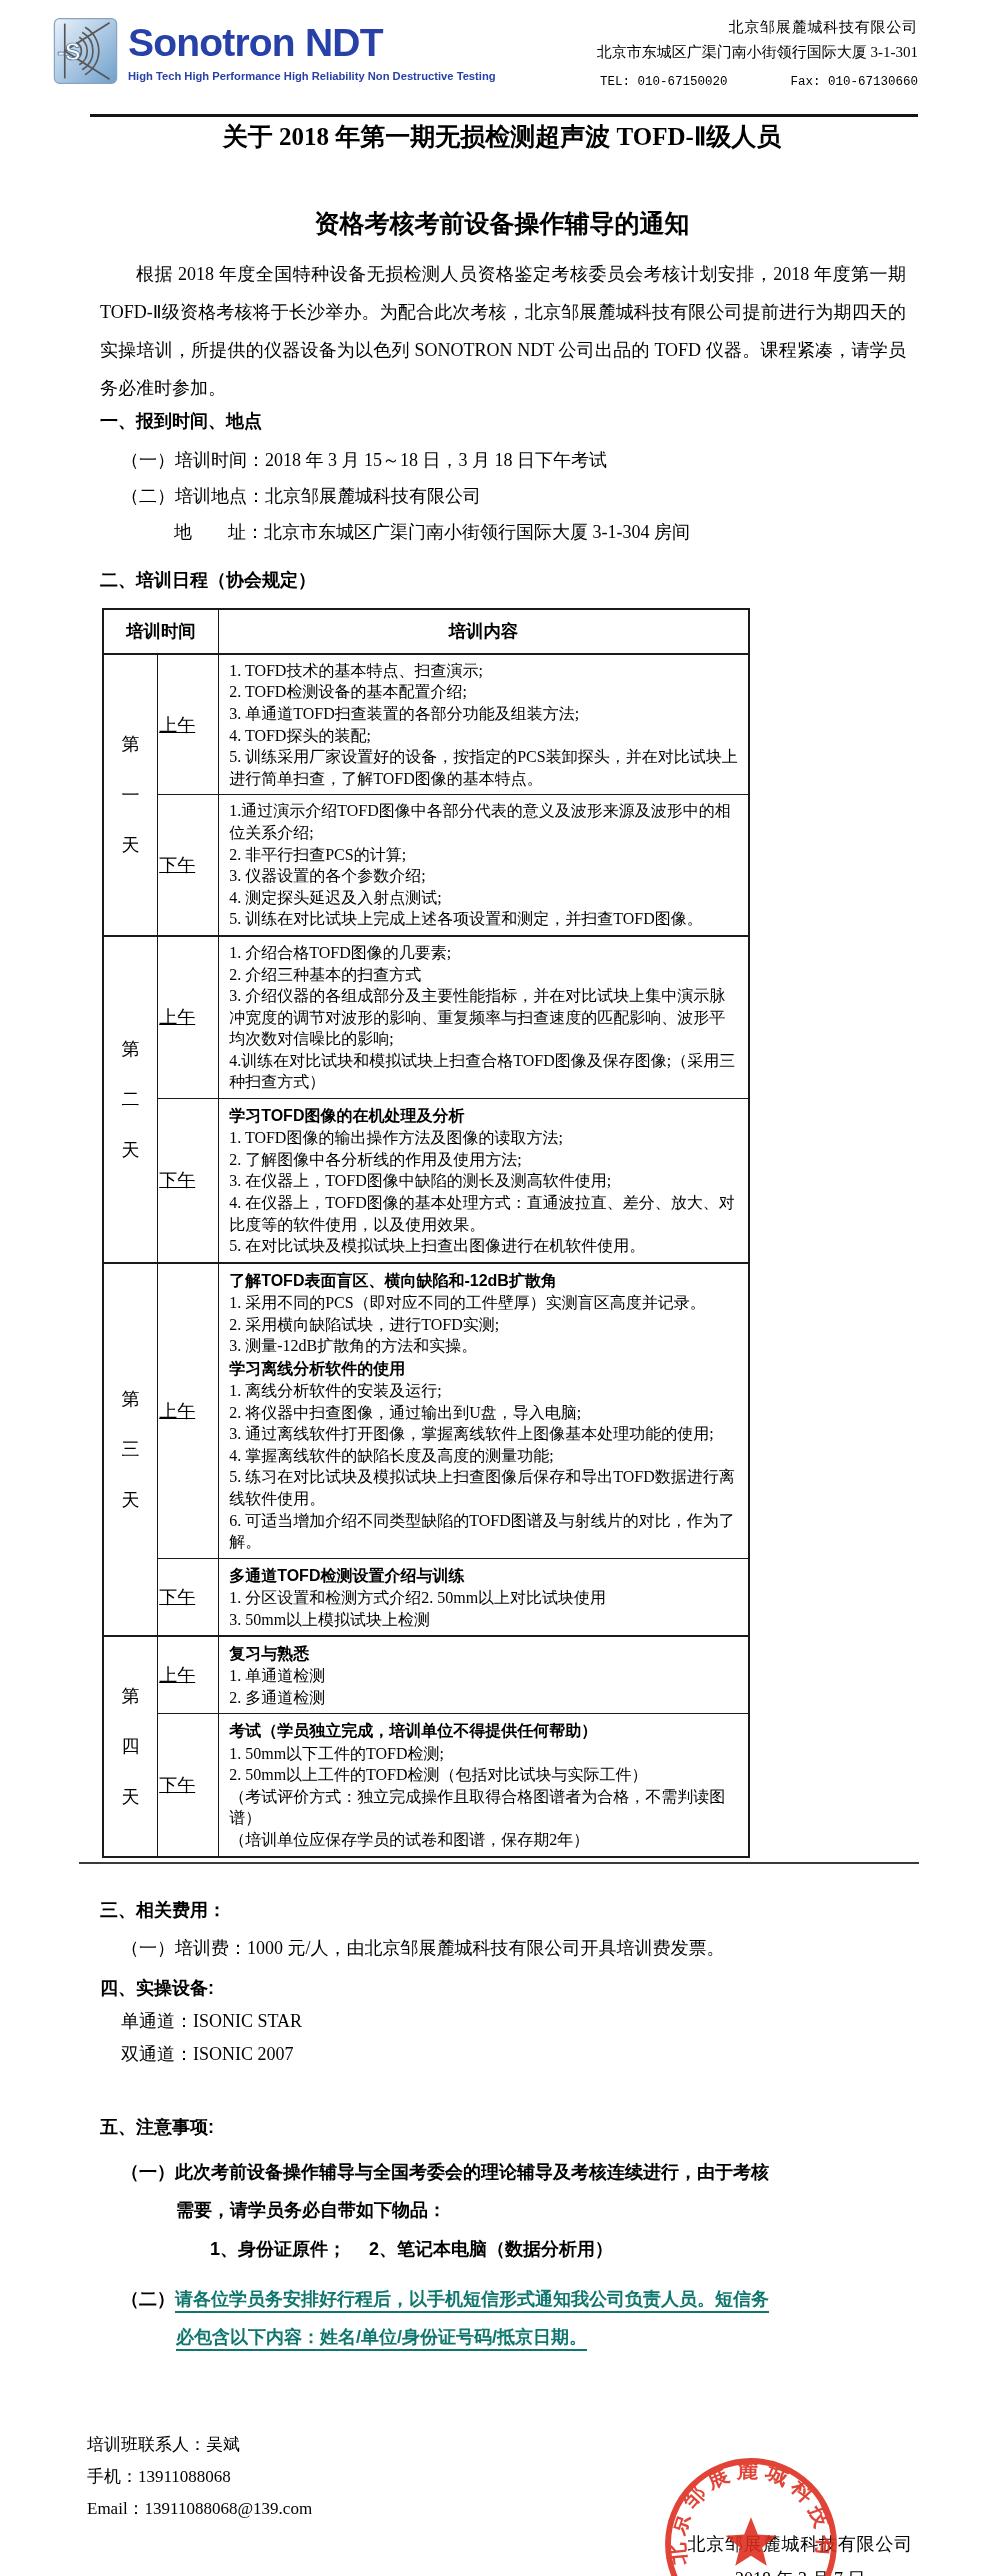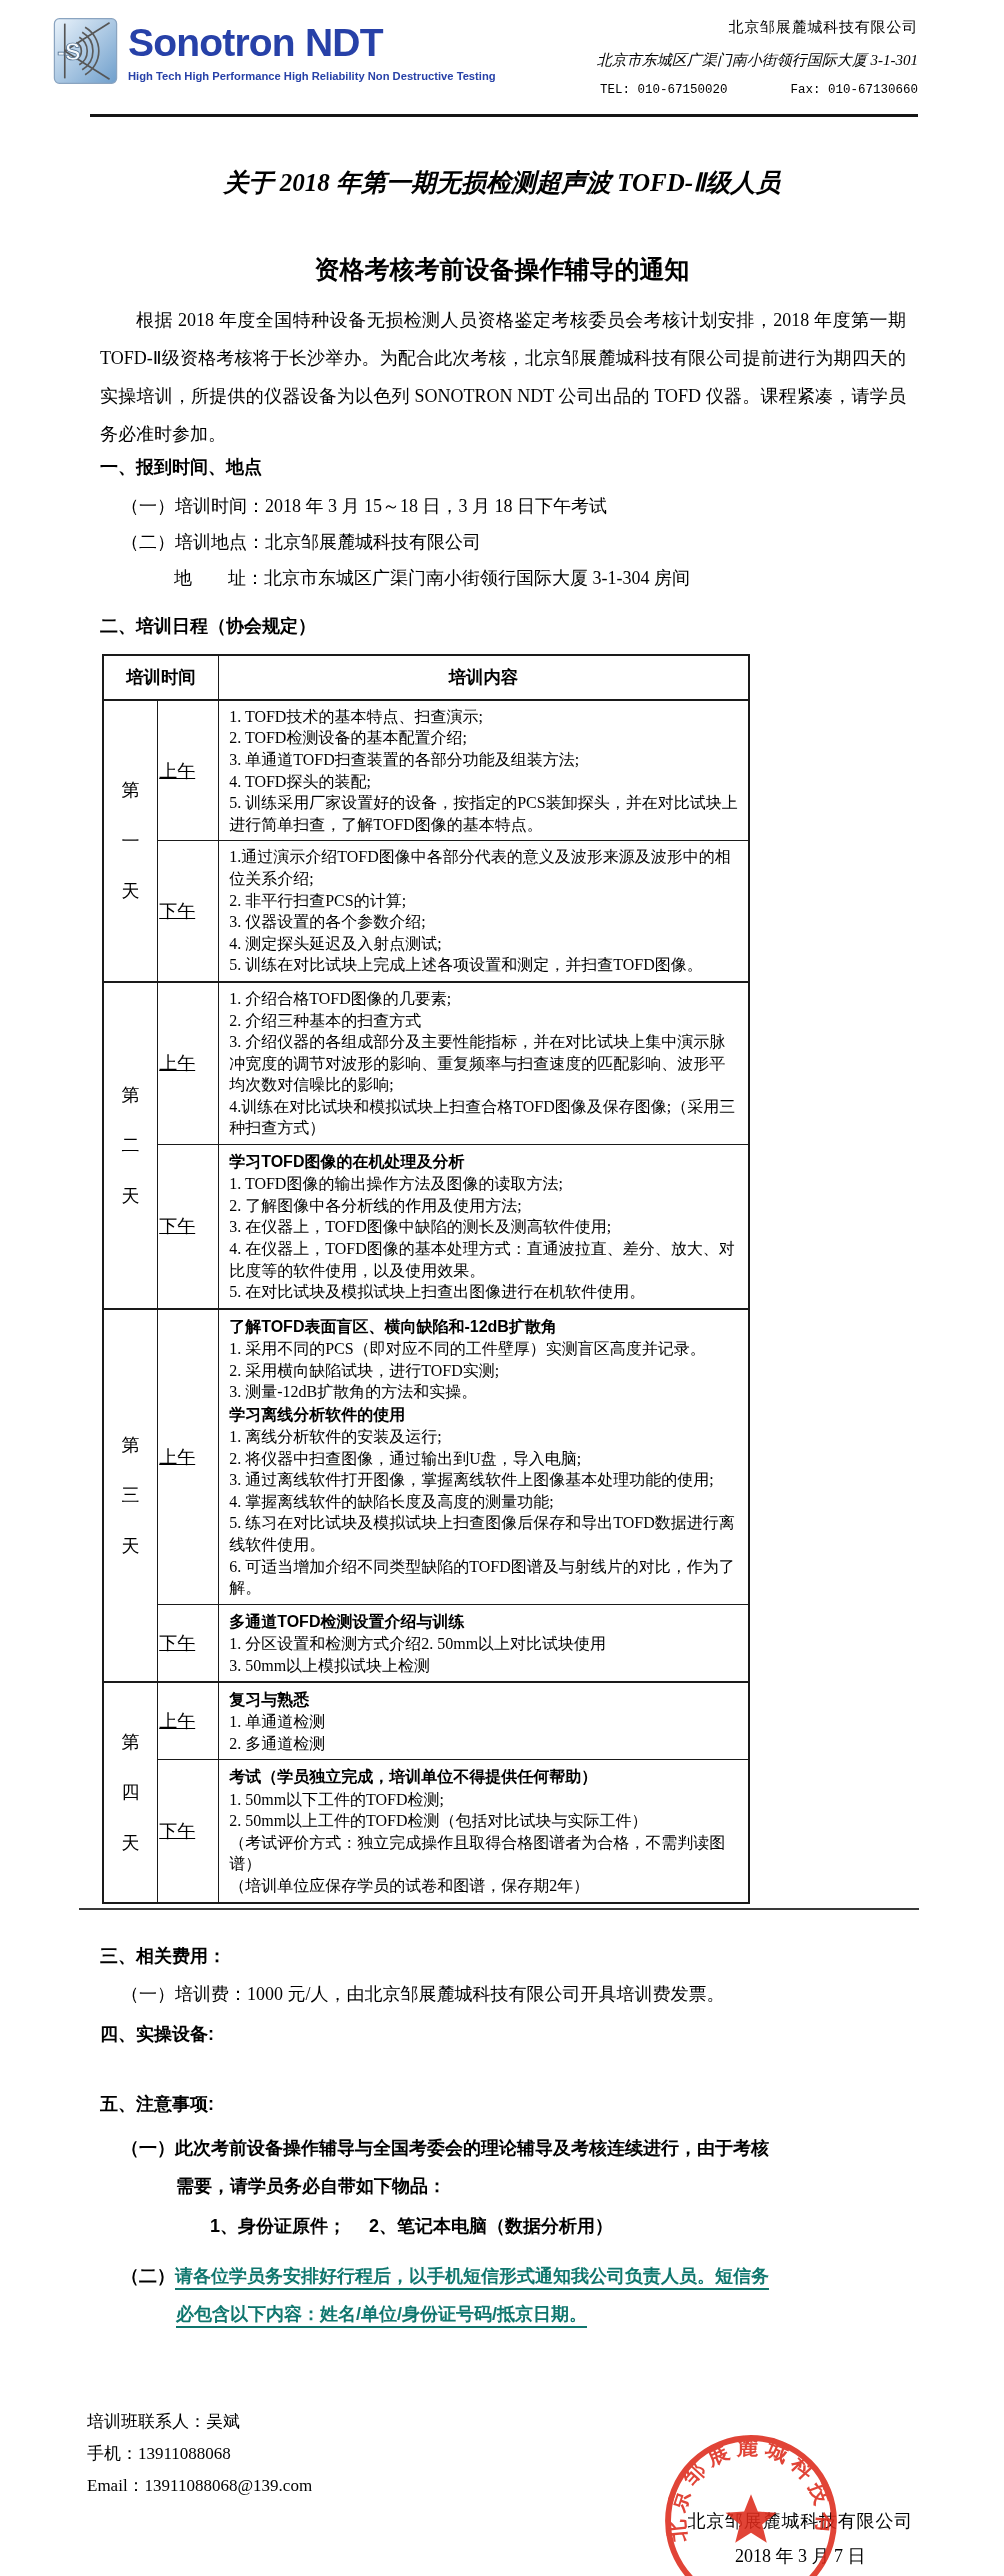--- a/index.html
+++ b/index.html
@@ -10,26 +10,26 @@
   .hdr{position:relative;height:118px;}
   .logo{position:absolute;left:53px;top:16.6px;display:flex;align-items:flex-start;}
   .logo-icon{width:65px;height:68px;flex:0 0 auto;}
   .brand-block{margin-left:10px;padding-top:5px;}
   .brand{font-family:"Liberation Sans",sans-serif;font-weight:bold;color:#2741a8;
          font-size:39px;line-height:42px;letter-spacing:-0.8px;}
   .tagline{font-family:"Liberation Sans",sans-serif;font-weight:bold;color:#2741a8;
            font-size:11.2px;margin-top:6.6px;letter-spacing:0px;}
   .hdr-right{position:absolute;right:86px;top:18px;text-align:right;}
   .hr-line1{font-size:15px;letter-spacing:0.8px;}
-  .hr-line2{font-size:15px;margin-top:14px;font-style:italic;}
+  .hr-line2{font-size:15px;margin-top:6px;}
   .hr-line3{font-family:Liberation Mono, monospace;font-size:12.5px;margin-top:13.3px;}
   .hr-line3 .gap{display:inline-block;width:48px;}
   .rule{position:absolute;left:90px;right:86px;top:114px;height:2.9px;background:#151515;}
   
-  .title1{margin-top:46px;text-align:center;font-size:25px;font-weight:bold;line-height:38px;font-style:italic;}
+  .title1{text-align:center;font-size:25px;font-weight:bold;line-height:38px;}
   .title2{margin-top:48px;text-align:center;font-size:25px;font-weight:bold;line-height:38px;
           font-family:"Liberation Sans",sans-serif;}
   
   .content{padding:0 98px 0 100px;}
   .intro{margin:13.3px 0 0 0;font-size:18px;line-height:38px;text-indent:2em;text-align:justify;}
   .sec-h{font-family:"Liberation Sans",sans-serif;font-weight:bold;font-size:18px;line-height:28px;}
   .s1h{margin-top:0px;}
   .items{margin:6.6px 0 0 21px;font-size:18px;}
   .items .list-line{line-height:36px;}
   .indent2{padding-left:53px;}
@@ -256,20 +256,24 @@
         </tbody>
     </table>
     <div class="table-shadow"></div>
 
     <div class="sec-h s3h">三、相关费用：</div>
     <div class="items s3items">
         <div class="list-line">（一）培训费：1000 元/人，由北京邹展麓城科技有限公司开具培训费发票。</div>
       </div>
 
     <div class="sec-h s4h">四、实操设备:</div>
+    <div class="items s4items">
+        <div class="list-line">单通道：ISONIC STAR</div>
+        <div class="list-line">双通道：ISONIC 2007</div>
+      </div>
 
     <div class="sec-h s5h">五、注意事项:</div>
 
     <div class="note">
       <div>（一）此次考前设备操作辅导与全国考委会的理论辅导及考核连续进行，由于考核</div>
       <div class="cont">需要，请学员务必自带如下物品：</div>
     </div>
     <div class="note-sub">1、身份证原件；　 2、笔记本电脑（数据分析用）</div>
 
     <div class="note">

